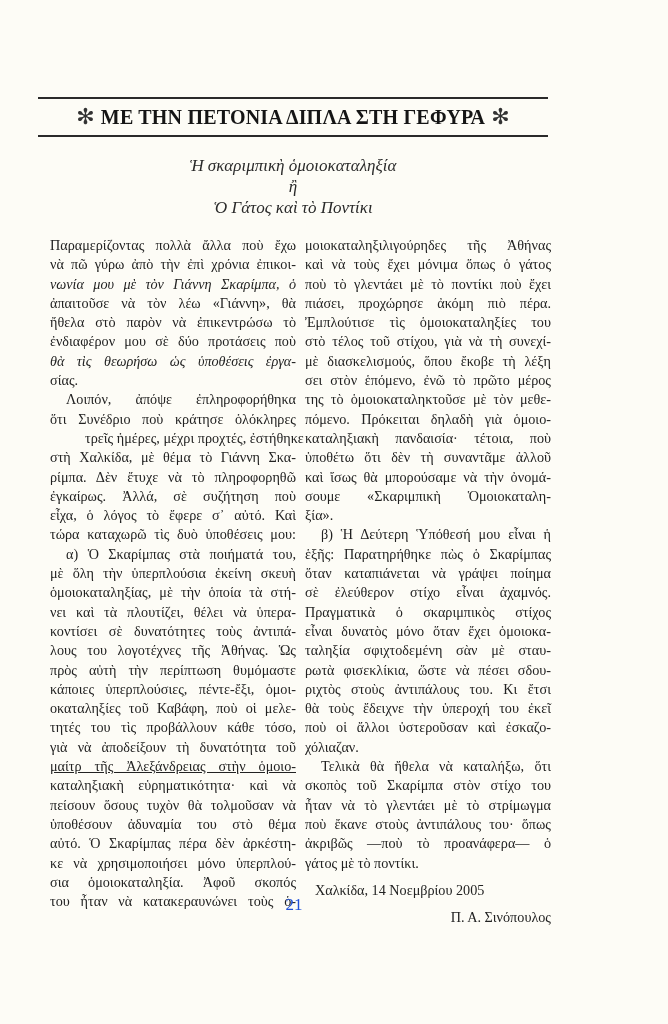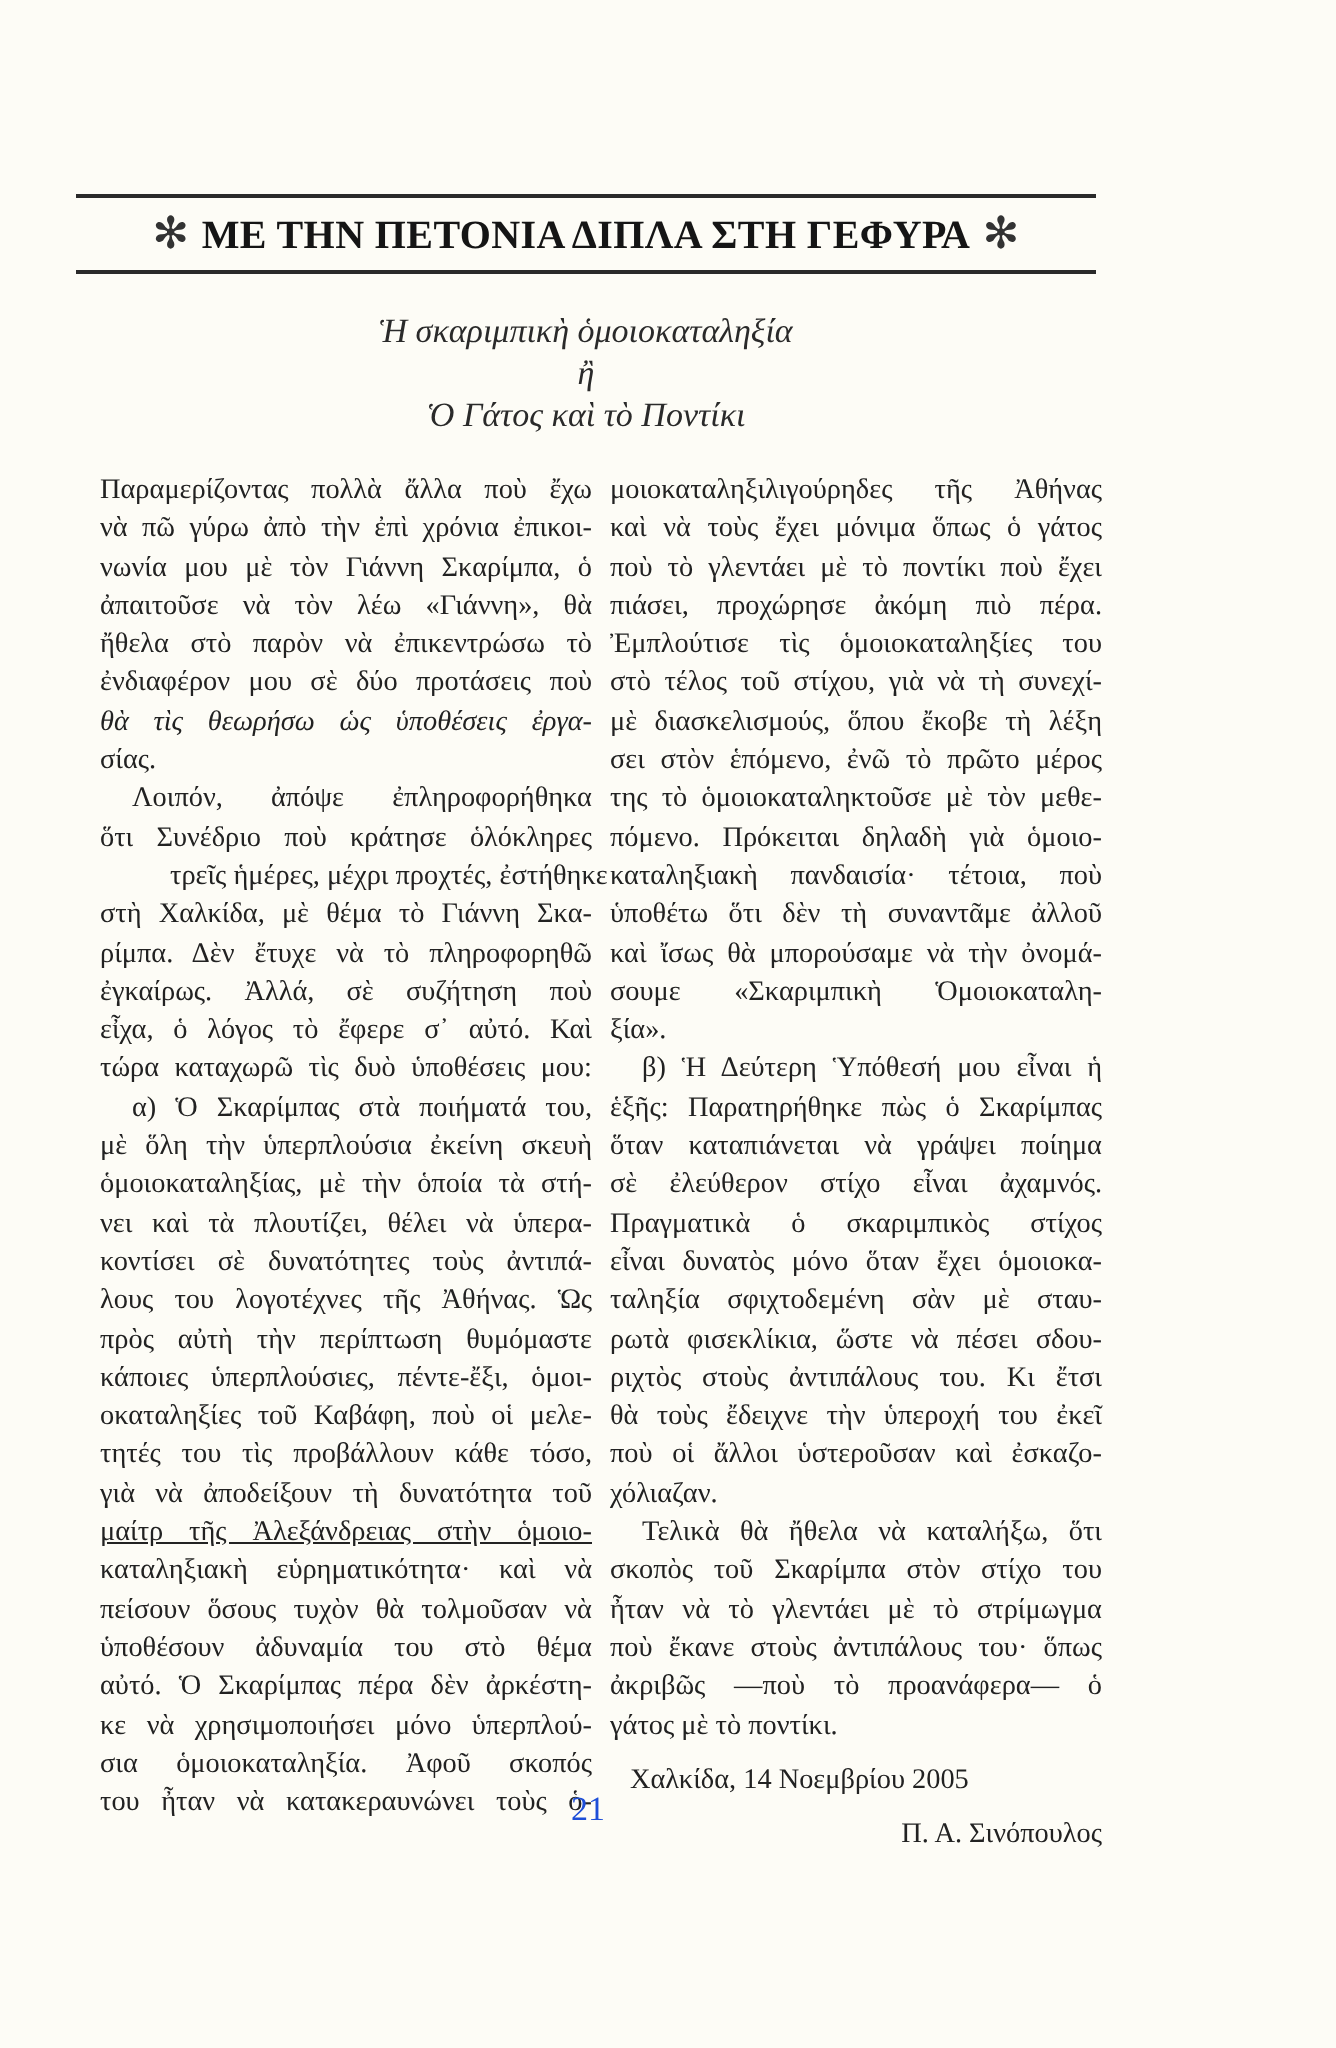--- a/index.html
+++ b/index.html
@@ -77,21 +77,21 @@
 
 <div class="subtitle">
   <div>Ἡ σκαριμπικὴ ὁμοιοκαταληξία</div>
   <div>ἢ</div>
   <div>Ὁ Γάτος καὶ τὸ Ποντίκι</div>
 </div>
 
 <div class="col left" id="col-left">
     <span class="line" style="white-space: nowrap;">Παραμερίζοντας πολλὰ ἄλλα ποὺ ἔχω</span>
     <span class="line" style="white-space: nowrap;">νὰ πῶ γύρω ἀπὸ τὴν ἐπὶ χρόνια ἐπικοι-</span>
-    <span class="line" style="white-space: nowrap;">νωνία μου μὲ τὸν Γιάννη Σκαρίμπα, ὁ</span>
+    <span class="line" style="white-space: nowrap; font-style: italic;">νωνία μου μὲ τὸν Γιάννη Σκαρίμπα, ὁ</span>
     <span class="line" style="white-space: nowrap;">ἀπαιτοῦσε νὰ τὸν λέω «Γιάννη», θὰ</span>
     <span class="line" style="white-space: nowrap;">ἤθελα στὸ παρὸν νὰ ἐπικεντρώσω τὸ</span>
     <span class="line" style="white-space: nowrap;">ἐνδιαφέρον μου σὲ δύο προτάσεις ποὺ</span>
     <span class="line" style="white-space: nowrap; font-style: italic;">θὰ τὶς θεωρήσω ὡς ὑποθέσεις ἐργα-</span>
     <span class="line last" style="white-space: nowrap;">σίας.</span>
     <span class="line indent" style="white-space: nowrap;">Λοιπόν, ἀπόψε ἐπληροφορήθηκα</span>
     <span class="line" style="white-space: nowrap;">ὅτι Συνέδριο ποὺ κράτησε ὁλόκληρες</span>
     <span class="line" style="white-space: nowrap; margin-left: 35px;">τρεῖς ἡμέρες, μέχρι προχτές, ἐστήθηκε</span>
     <span class="line" style="white-space: nowrap;">στὴ Χαλκίδα, μὲ θέμα τὸ Γιάννη Σκα-</span>
     <span class="line" style="white-space: nowrap;">ρίμπα. Δὲν ἔτυχε νὰ τὸ πληροφορηθῶ</span>

